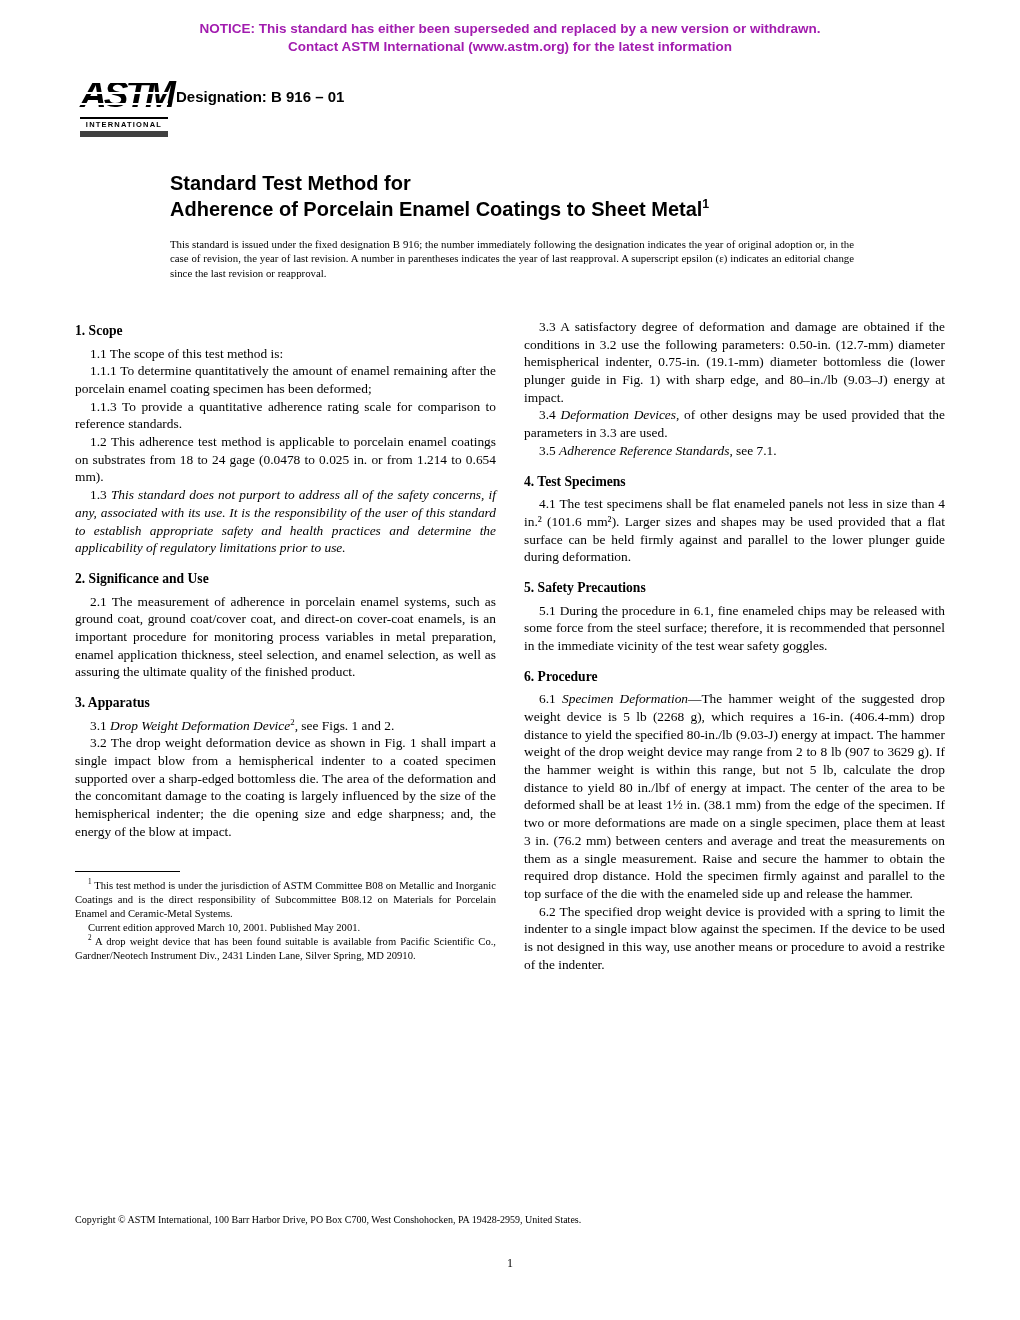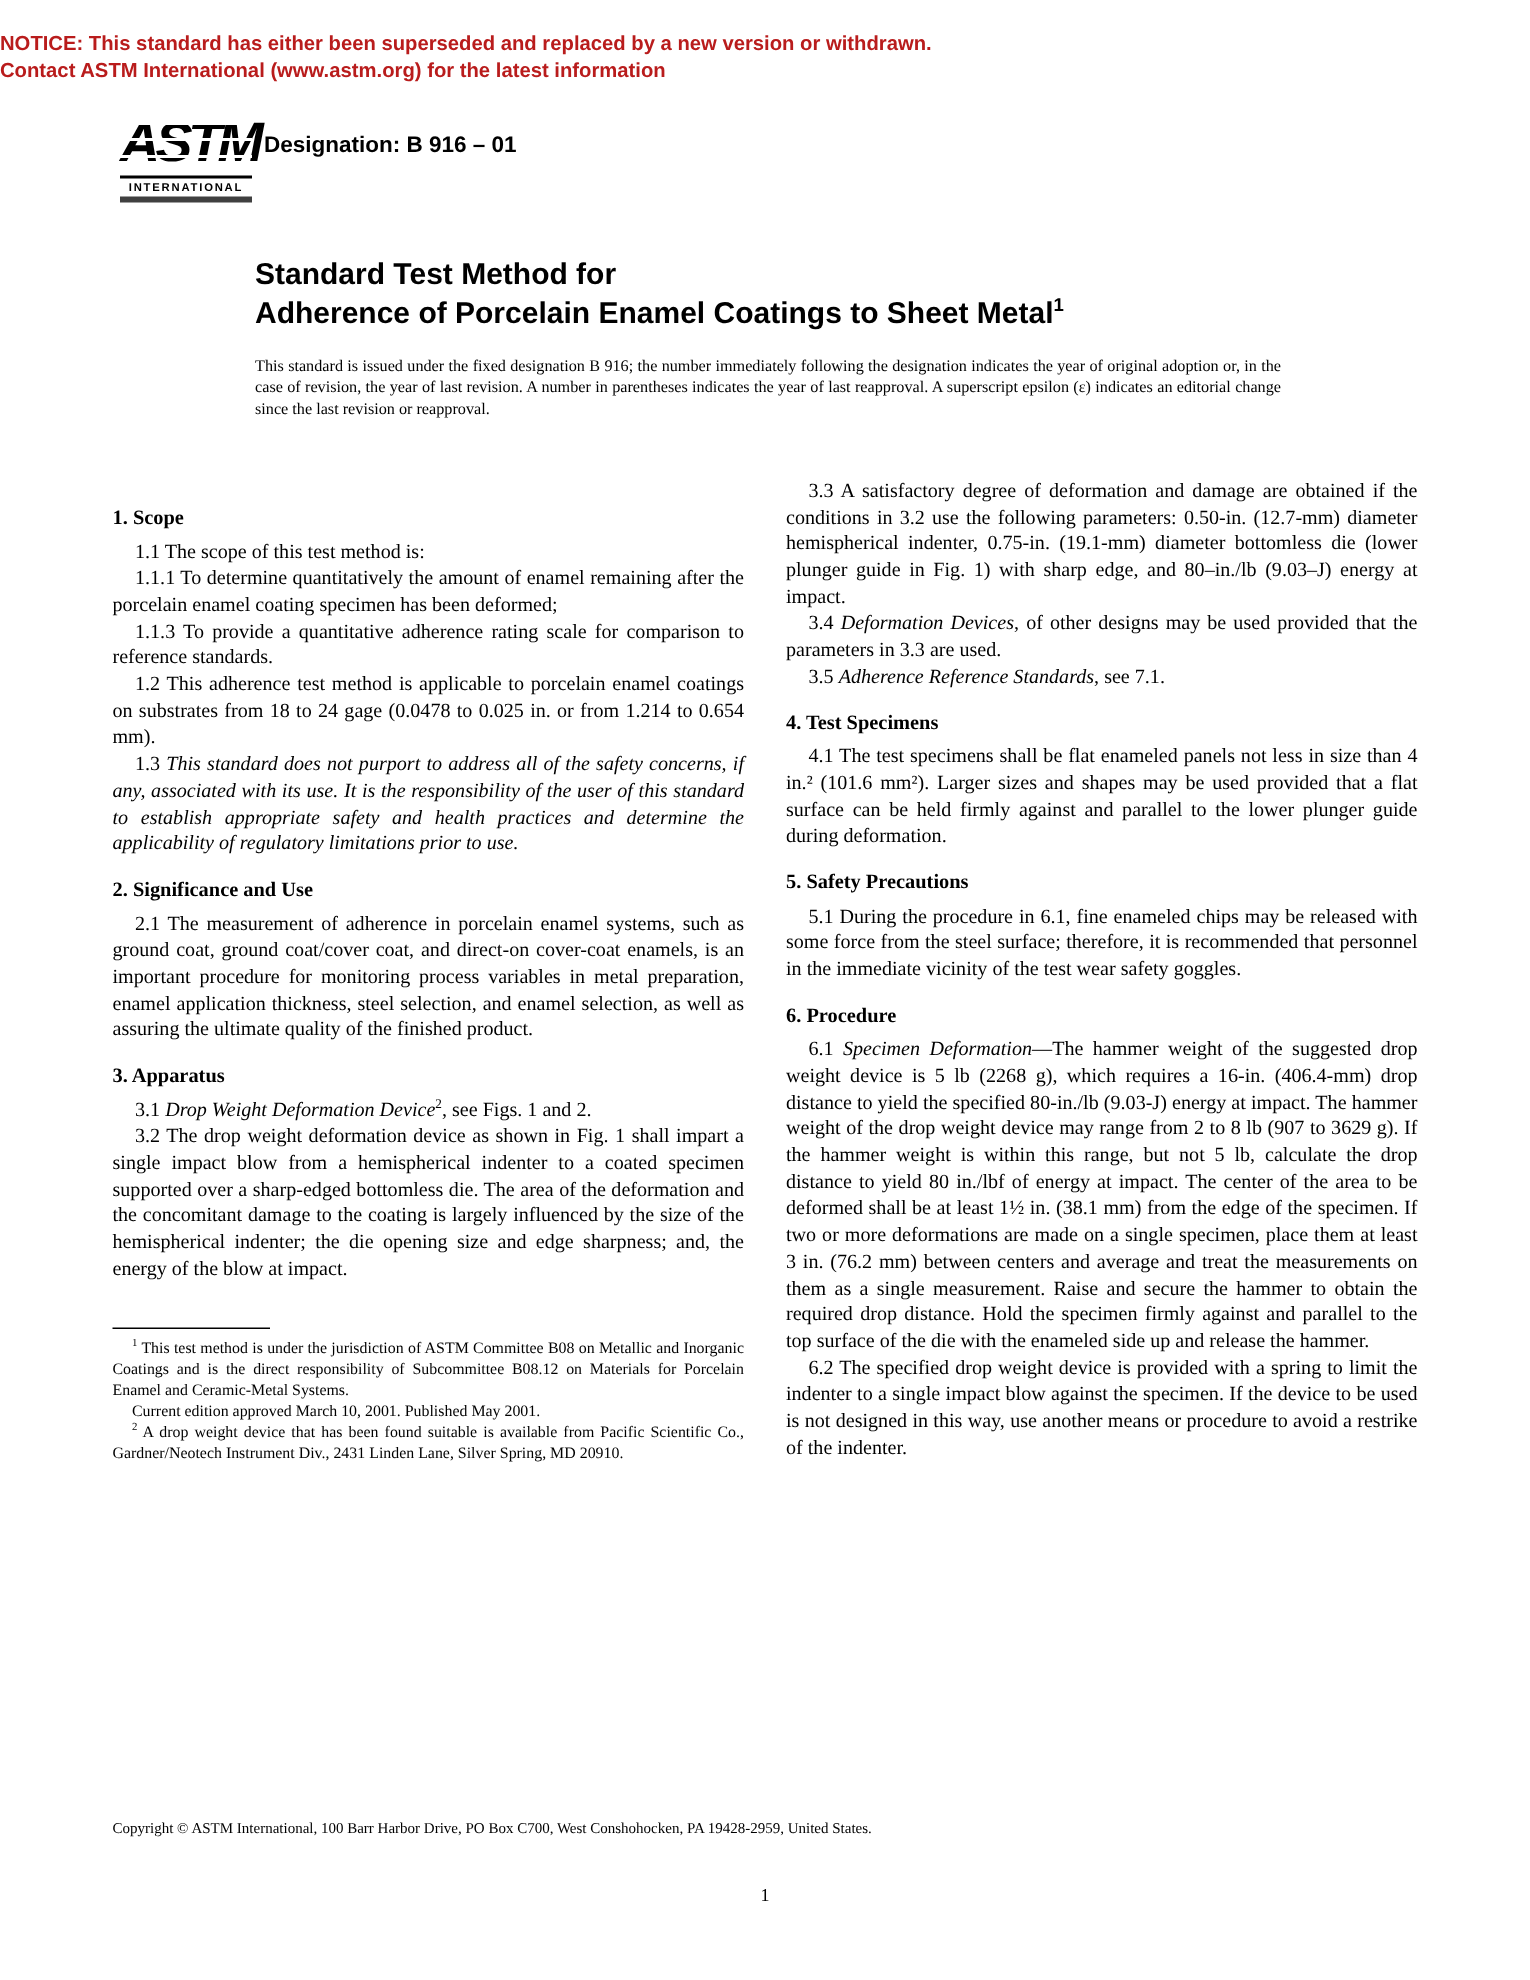--- a/index.html
+++ b/index.html
@@ -7,21 +7,21 @@
   body {
     width: 1020px; height: 1320px;
     background: #ffffff; color: #000;
     position: relative; overflow: hidden;
     font-family: "Liberation Serif", serif;
   }
 
   
   .notice {
     position: absolute; top: 20px; left: 0; width: 100%;
-    color: #b91c1c;
+    text-align: center; color: #a21caf;
     font: bold 13.5px/1.35 "Liberation Sans", sans-serif;
   }
 
   
   .astm-logo { position: absolute; left: 80px; top: 72px; width: 88px; }
   .astm-mark {
     position: relative; text-align: left; color: #000;
     font-family: "Liberation Sans", sans-serif;
     font-weight: bold; font-style: italic;
     font-size: 37px; line-height: 0.95; letter-spacing: -3px;
@@ -29,21 +29,21 @@
   }
   .astm-mark::after {
     content: ""; position: absolute; left: 0; right: 0; top: 0; bottom: 0;
     background: repeating-linear-gradient(to bottom,
       transparent 0px, transparent 9px, #ffffff 9px, #ffffff 11px);
     pointer-events: none;
   }
   .astm-intl {
     font: bold 7.5px/1 "Liberation Sans", sans-serif;
     letter-spacing: 1.2px; text-align: center;
-    border-top: 2px solid #000; border-bottom: 4px solid #404040;
+    border-top: 2px solid #000; border-bottom: 6px solid #404040;
     padding: 2px 0; margin-top: 2px;
   }
 
   .designation {
     position: absolute; left: 176px; top: 88px;
     font: bold 15px "Liberation Sans", sans-serif;
   }
 
   
   .title-block { position: absolute; left: 170px; top: 170px; width: 684px; }
@@ -61,21 +61,21 @@
   
   .columns {
     position: absolute; left: 75px; top: 318px; width: 870px;
     display: flex; gap: 28px;
   }
   .col { flex: 1; min-width: 0; }
   .section-heading {
     font: bold 13.6px/1.3 "Liberation Serif", serif;
     margin: 13px 0 5px;
   }
-  .col-inner > .section-heading:first-child { margin-top: 18px; }
+  .col-inner > .section-heading:first-child { margin-top: 4px; }
   .body-para {
     margin: 0;
     font: 13.4px/1.32 "Liberation Serif", serif;
     text-align: justify; text-indent: 15px;
   }
   .body-para sup { font-size: 66%; line-height: 0; }
   .italic { font-style: italic; }
 
   
   .footnotes { margin-top: 30px; }

